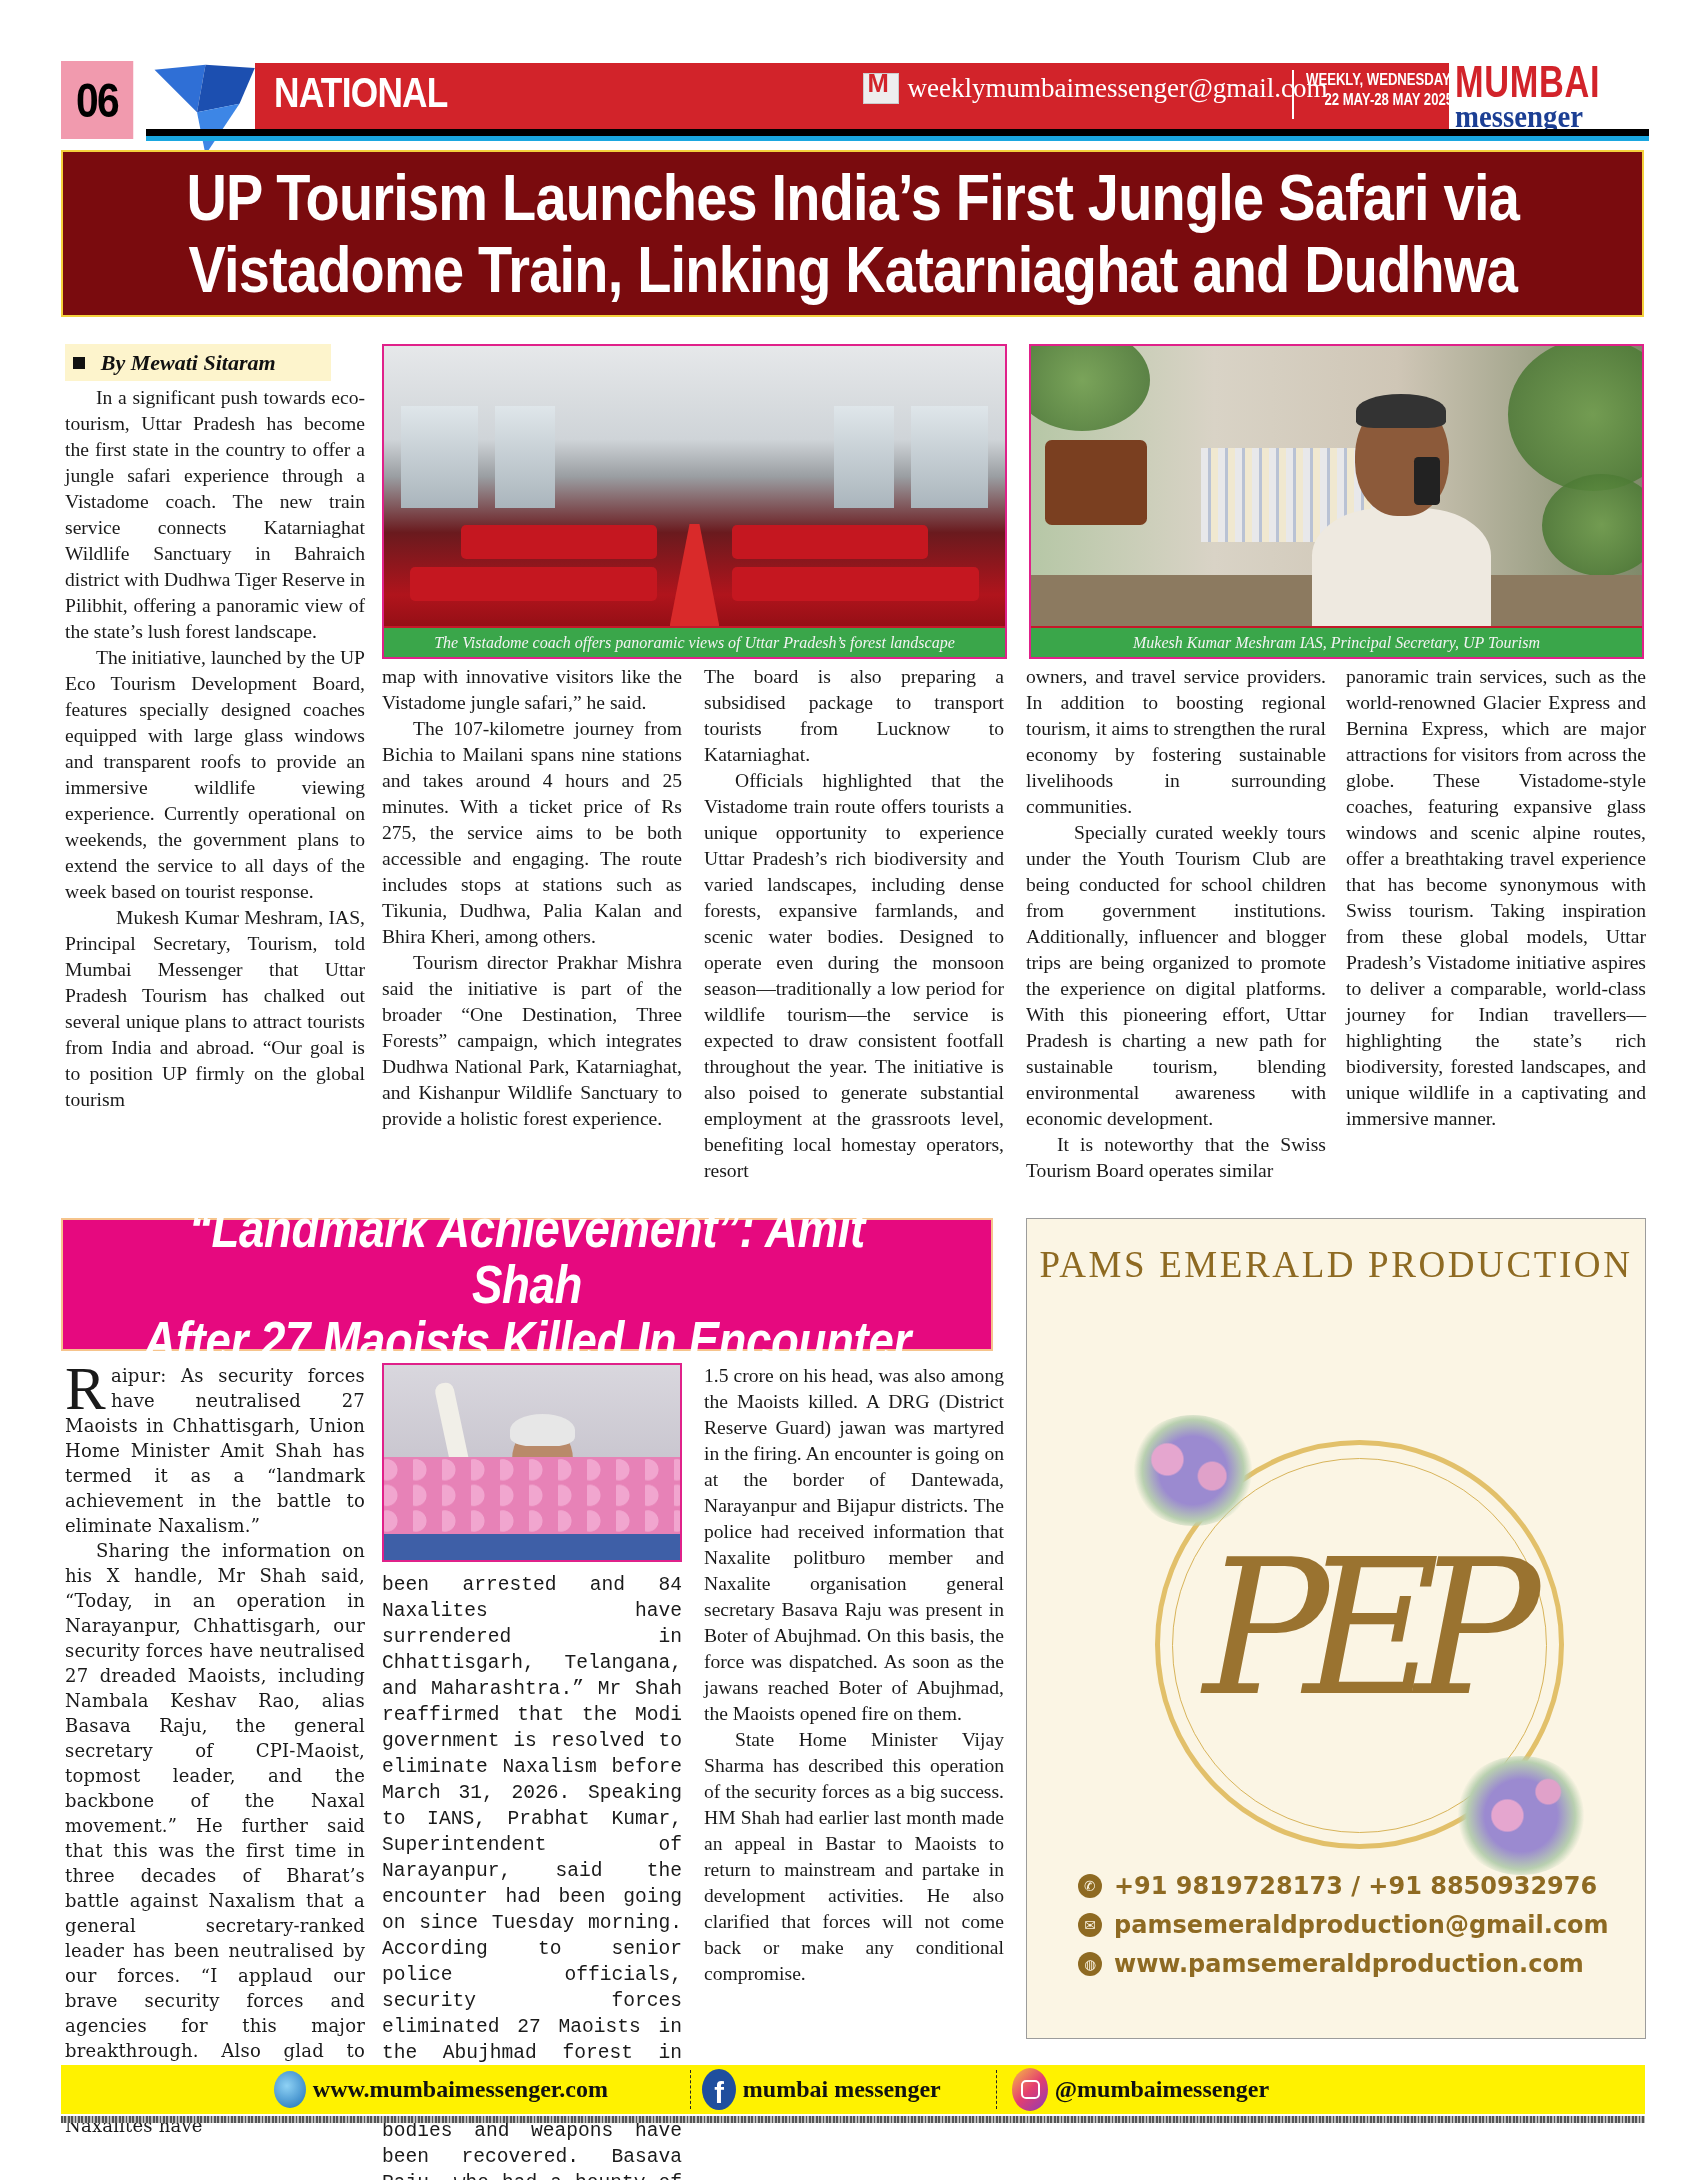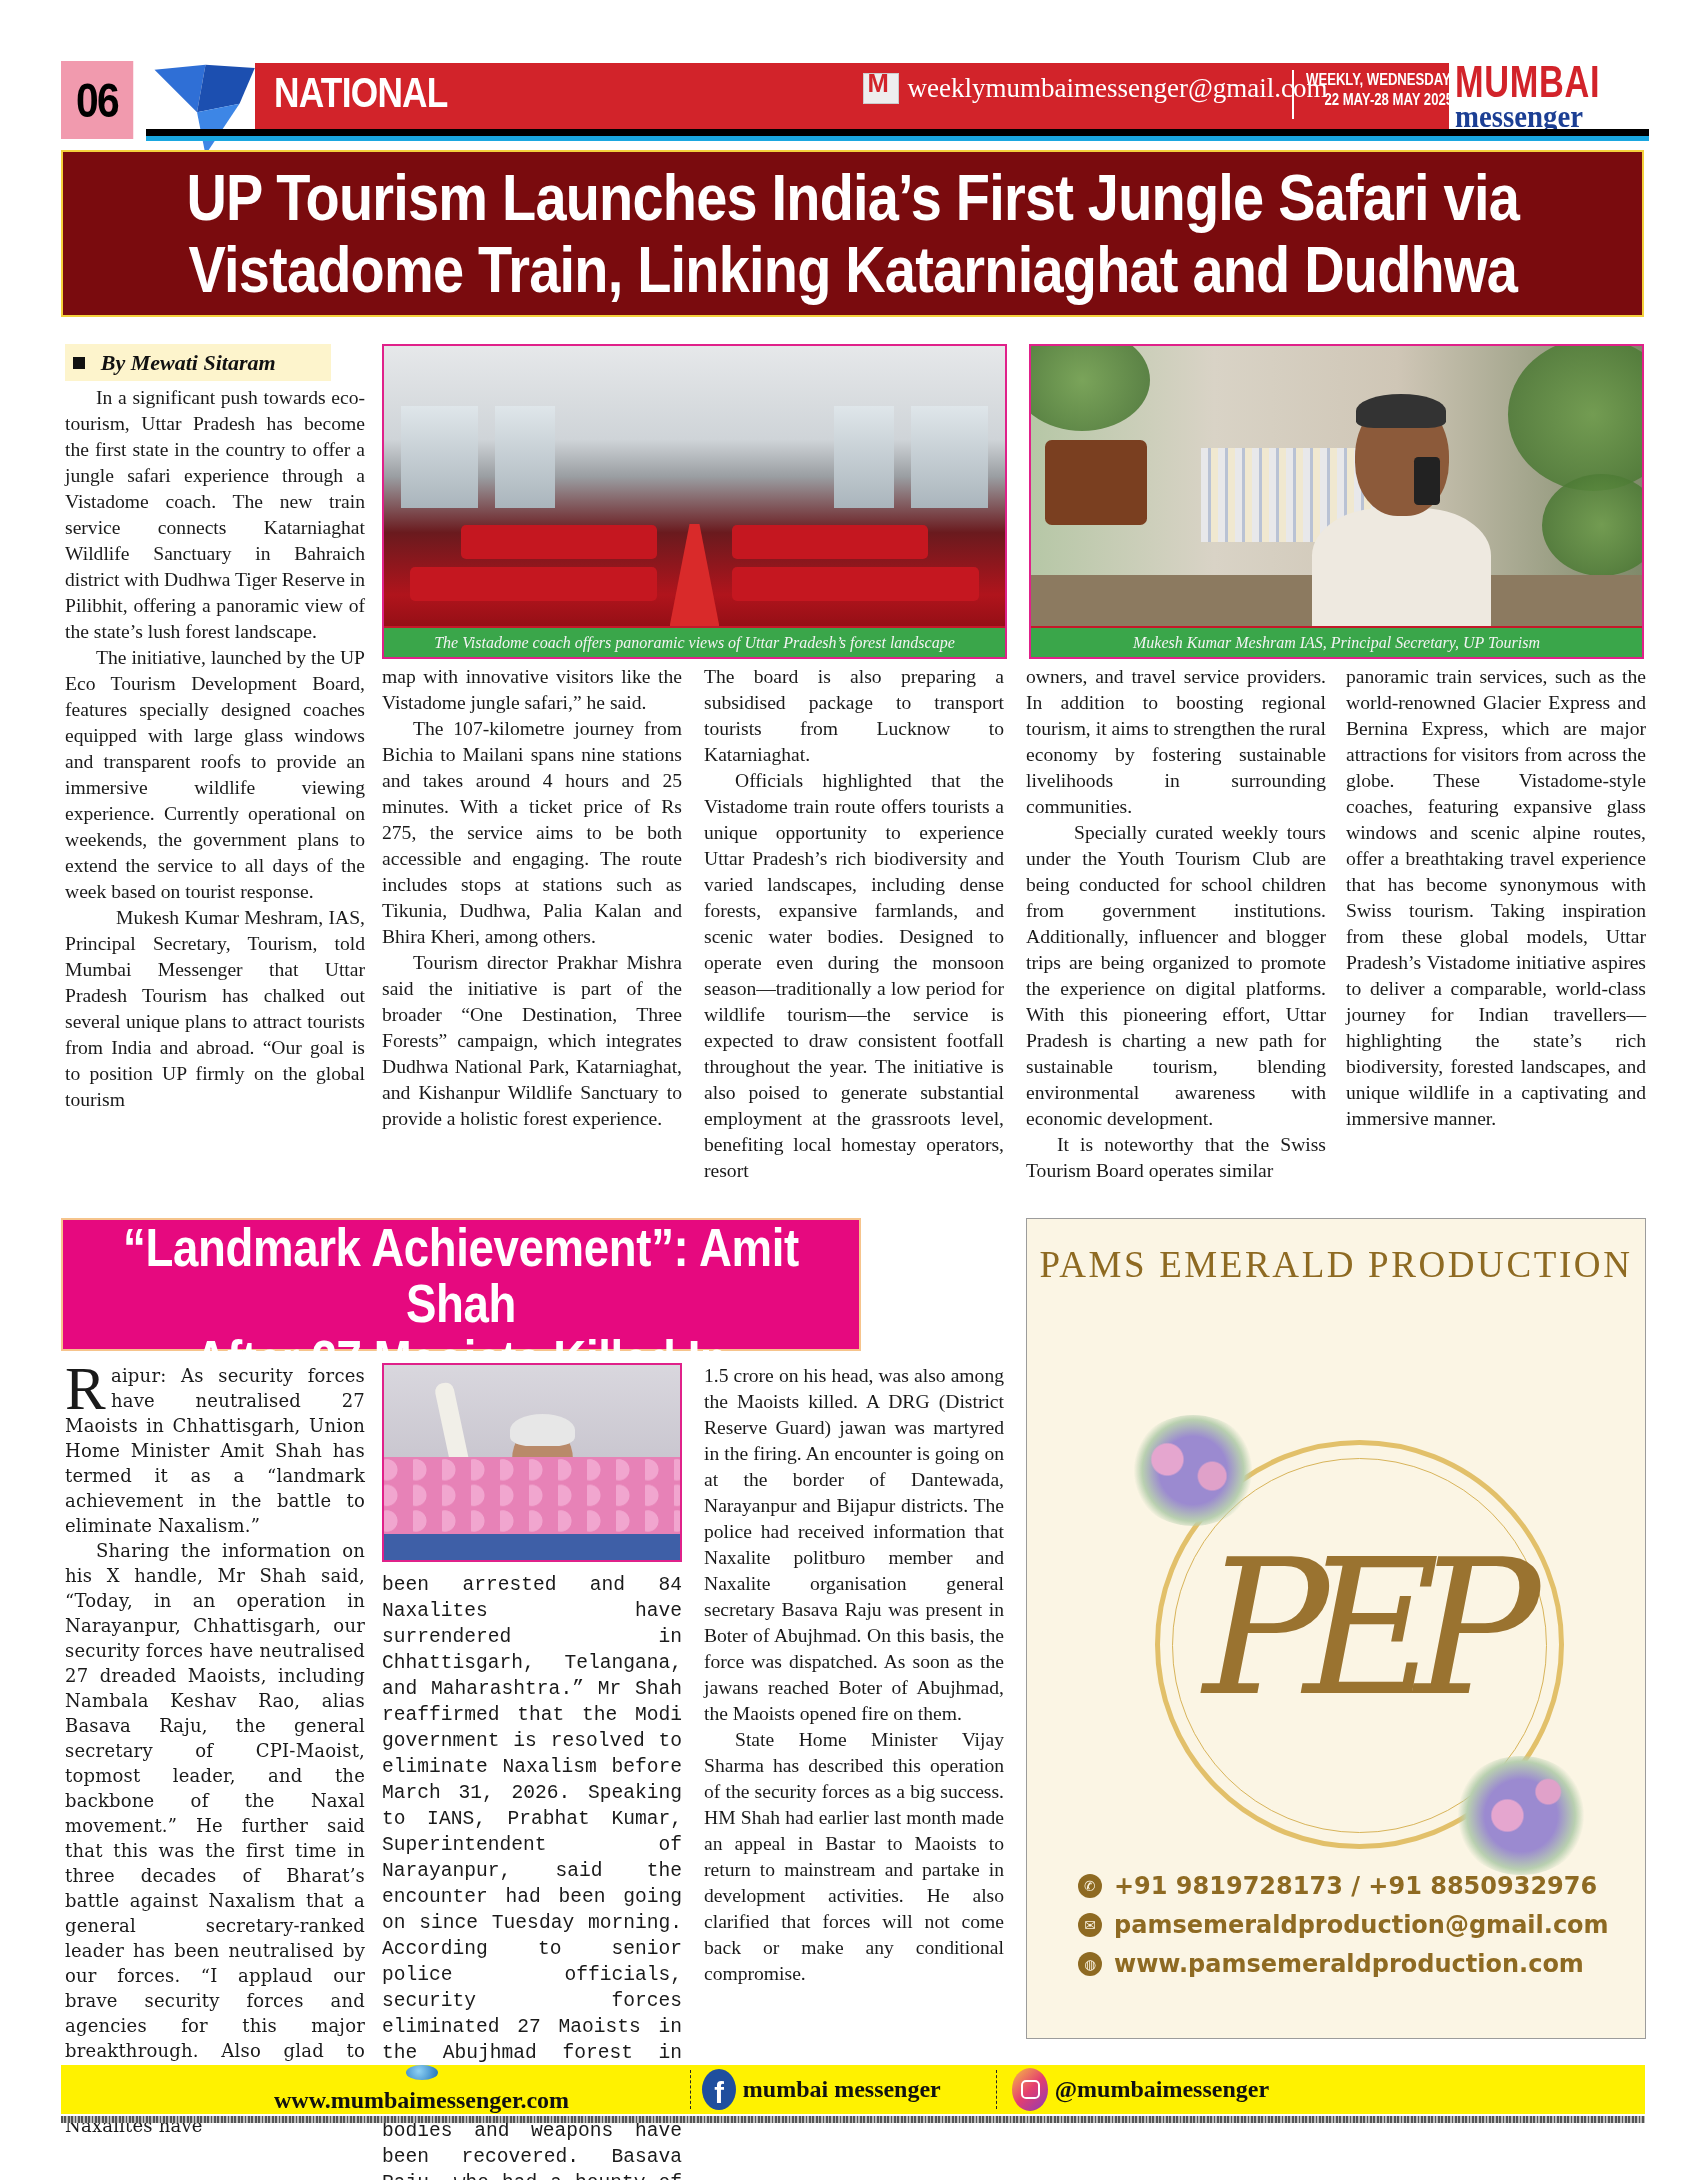--- a/index.html
+++ b/index.html
@@ -50,21 +50,21 @@
   .bag { position:absolute; left:13.6px; top:94px; width:102px; height:85px; background:#7a3f20; border-radius:6.8px; }
   .files { position:absolute; left:170px; top:102px; width:187px; height:94px; background:repeating-linear-gradient(90deg,#e8e8ea 0 6.8px,#b9c2d4 6.8px 10.2px,#f0e8d0 10.2px 17px); }
   .desk { position:absolute; left:0; bottom:31px; width:100%; height:51px; background:#8c7a60; }
   .person { position:absolute; left:281px; top:51px; width:170px; height:221px; }
   .person .head { position:absolute; left:43px; top:0; width:94px; height:119px; background:#8c5a3a; border-radius:50% 50% 45% 45%; }
   .person .hair { position:absolute; left:44px; top:-3.4px; width:90px; height:34px; background:#333; border-radius:50% 50% 20% 20%; }
   .person .body { position:absolute; left:0; top:111px; width:179px; height:119px; background:#eee9e0; border-radius:40% 40% 0 0; }
   .person .phone { position:absolute; left:102px; top:60px; width:25.6px; height:48px; background:#222; border-radius:4.3px; }
 
   
-  .headline-2 { position:absolute; left:61px; top:1218px; width:800px; height:133px; background:#e6097f; border:2.6px solid #f6c48c; box-sizing:border-box; display:flex; justify-content:center; text-align:center; }
+  .headline-2 { position:absolute; left:61px; top:1218px; width:932px; height:133px; background:#e6097f; border:2.6px solid #f6c48c; box-sizing:border-box; display:flex; align-items:center; justify-content:center; text-align:center;font-style:italic; }
   .headline-2 h2 { margin:0; font-family:"Liberation Sans", sans-serif; font-weight:700; color:#fff; font-size:53px; line-height:56px; transform:scaleX(0.86); letter-spacing:-0.4px; }
 
   .dropcap { float:left; font-size:61px; line-height:48px; margin:1.7px 5.1px 0 0; font-family:"Liberation Serif", serif; }
 
   
   .shah-scene { position:absolute; inset:0; background:linear-gradient(#d9d7de 0%, #c9c6cf 50%, #b6a2b8 100%); }
   .shah-head { position:absolute; left:128px; top:60px; width:61px; height:77px; background:#b98a6a; border-radius:45%; }
   .shah-hair { position:absolute; left:126px; top:49px; width:65px; height:32px; background:#e7e7e7; border-radius:50% 50% 30% 30%; }
   .shah-body { position:absolute; left:102px; top:128px; width:128px; height:68px; background:#f1efe8; border-radius:40% 40% 0 0; }
   .shah-arm { position:absolute; left:60px; top:17px; width:19px; height:102px; background:#f1efe8; transform:rotate(-12deg); border-radius:8.5px; }
@@ -243,21 +243,21 @@
         <span>pamsemeraldproduction@gmail.com</span>
       </div>
     <div class="ad-line">
         <span class="ad-icon">◍</span>
         <span>www.pamsemeraldproduction.com</span>
       </div>
   </div>
 </div>
 
 <div class="footer">
-  <div class="footer-item" style="left:213px;flex-direction:column;">
+  <div class="footer-item" style="left:213px;">
     <span class="globe-icon"></span>
     <span>www.mumbaimessenger.com</span>
   </div>
   <div class="footer-sep" style="left:629px;"></div>
   <div class="footer-item" style="left:641px;">
     <span class="fb-icon">f</span>
     <span>mumbai messenger</span>
   </div>
   <div class="footer-sep" style="left:935px;"></div>
   <div class="footer-item" style="left:951px;">

